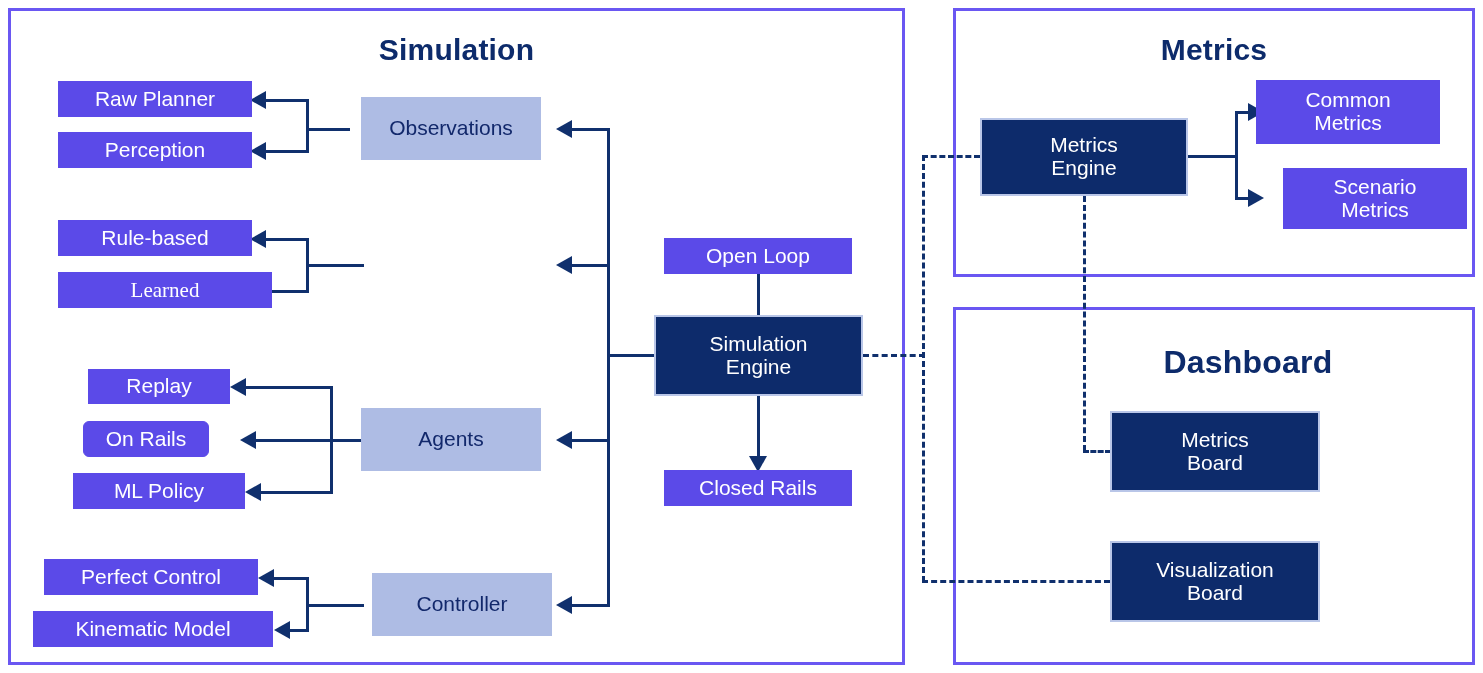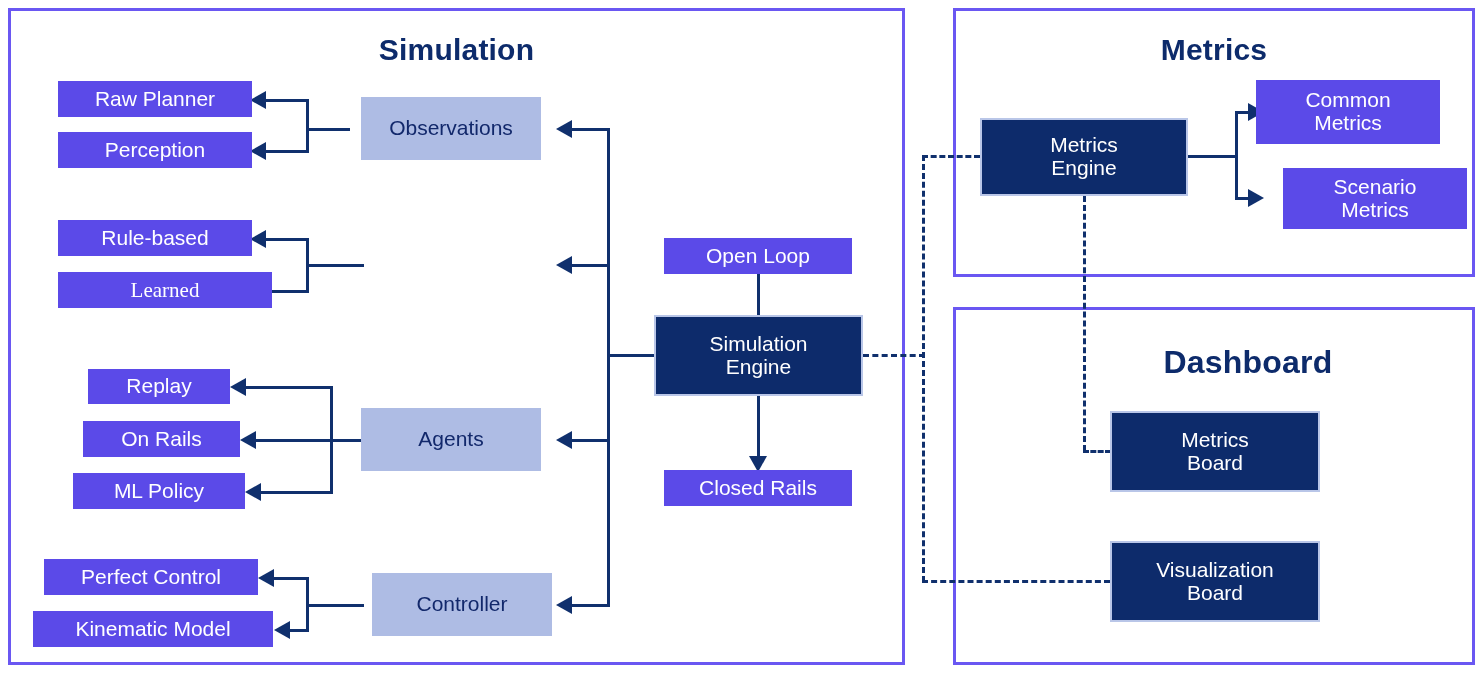--- a/index.html
+++ b/index.html
@@ -198,21 +198,21 @@
   <div class="arrow arrow-right" style="left:1248px; top:189px;"></div>
 
   <div class="node purple" style="left:58px;  top:81px;  width:194px; height:36px;">Raw Planner</div>
   <div class="node purple" style="left:58px;  top:132px; width:194px; height:36px;">Perception</div>
   <div class="node steel" style="left:361px; top:97px;  width:180px; height:63px;">Observations</div>
 
   <div class="node purple" style="left:58px;  top:220px; width:194px; height:36px;">Rule-based</div>
   <div class="node purple" style="left:58px;  top:272px; width:214px; height:36px;font-family:Liberation Serif, serif;">Learned</div>
 
   <div class="node purple" style="left:88px;  top:369px; width:142px; height:35px;">Replay</div>
-  <div class="node purple" style="left:83px;  top:421px; width:157px; height:36px;">On Rails</div>
+  <div class="node purple" style="left:83px;  top:421px; width:126px; height:36px;border-radius:6px;">On Rails</div>
   <div class="node purple" style="left:73px;  top:473px; width:172px; height:36px;">ML Policy</div>
   <div class="node steel" style="left:361px; top:408px; width:180px; height:63px;">Agents</div>
 
   <div class="node purple" style="left:44px;  top:559px; width:214px; height:36px;">Perfect Control</div>
   <div class="node purple" style="left:33px;  top:611px; width:240px; height:36px;">Kinematic Model</div>
   <div class="node steel" style="left:372px; top:573px; width:180px; height:63px;">Controller</div>
 
   <div class="node purple" style="left:664px; top:206px; width:188px; height:36px;margin-top:32px;">Open Loop</div>
   <div class="node navy" style="left:654px; top:315px; width:209px; height:81px;">Simulation
 Engine</div>

